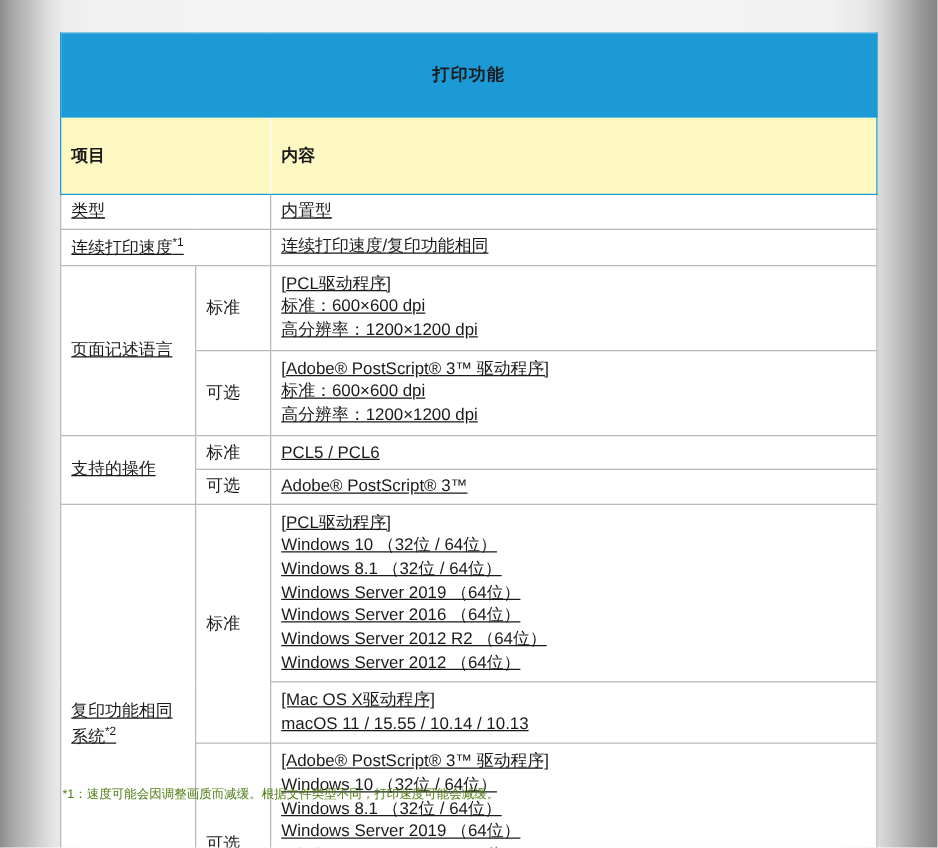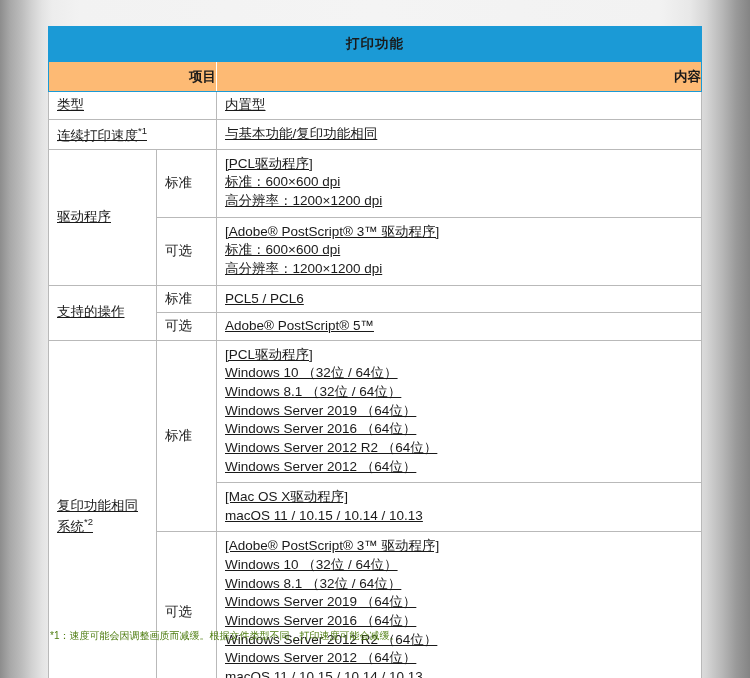--- a/index.html
+++ b/index.html
@@ -30,43 +30,43 @@
     width: 654px;
   }
   table.spec {
     border-collapse: collapse;
     width: 654px;
     table-layout: fixed;
     background: #ffffff;
   }
   table.spec td, table.spec th {
     border: 1px solid #b9b9b9;
-    padding: 0;
+    padding: 16px;
     vertical-align: middle;
     font-size: 13.5px;
     color: #1a1a1a;
   }
   .title-cell {
     background: #1b9ad6;
     color: #ffffff;
     text-align: center;
     font-size: 17px;
     font-weight: bold;
     height: 34px;
     letter-spacing: 1px;
     border: 1px solid #1b9ad6 !important;
   }
   .hdr {
-    background: #fdba74;
+    background: #fef9c3;
     color: #ffffff;
     font-size: 15px;
     font-weight: bold;
     height: 29px;
     padding-left: 8px !important;
-    text-align: right;
+    text-align: left;
     border-color: #1b9ad6 !important;
     border-right-color: #ffffff !important;
   }
   .hdr.last { border-right-color: #1b9ad6 !important; }
   .c1 { width: 108px; padding-left: 8px !important; text-decoration: underline; }
   .c2 { width: 60px; padding-left: 8px !important; }
   .c3 { padding-left: 8px !important; text-decoration: underline; }
   .cellpad {
     padding: 4px 8px 4px 8px !important;
     line-height: 1.38;
@@ -114,62 +114,62 @@
           <td class="hdr last">内容</td>
         </tr>
 
         <tr class="rowh">
           <td class="c1 cellpad" colspan="2">类型</td>
           <td class="c3 cellpad">内置型</td>
         </tr>
 
         <tr class="rowh">
           <td class="c1 cellpad nowrap" colspan="2"><span>连续打印速度</span><span class="sup">*1</span></td>
-          <td class="c3 cellpad">与基本功能/复印功能相同</td>
+          <td class="c3 cellpad">连续打印速度/复印功能相同</td>
         </tr>
 
         <tr>
-          <td class="c1 cellpad" rowspan="2">驱动程序</td>
+          <td class="c1 cellpad" rowspan="2">页面记述语言</td>
           <td class="c2 cellpad">标准</td>
           <td class="c3 multi">[PCL驱动程序]
 标准：600×600 dpi
 高分辨率：1200×1200 dpi</td>
         </tr>
         <tr>
           <td class="c2 cellpad">可选</td>
           <td class="c3 multi">[Adobe® PostScript® 3™ 驱动程序]
 标准：600×600 dpi
 高分辨率：1200×1200 dpi</td>
         </tr>
 
         <tr class="rowh">
           <td class="c1 cellpad" rowspan="2">支持的操作</td>
           <td class="c2 cellpad">标准</td>
           <td class="c3 cellpad">PCL5 / PCL6</td>
         </tr>
         <tr class="rowh">
           <td class="c2 cellpad">可选</td>
-          <td class="c3 cellpad">Adobe® PostScript® 5™</td>
+          <td class="c3 cellpad">Adobe® PostScript® 3™</td>
         </tr>
 
         <tr>
           <td class="c1 cellpad" rowspan="3"><span style="white-space:pre-line">复印功能相同
 系统</span><span class="sup">*2</span></td>
           <td class="c2 cellpad" rowspan="2">标准</td>
           <td class="c3 multi">[PCL驱动程序]
 Windows 10 （32位 / 64位）
 Windows 8.1 （32位 / 64位）
 Windows Server 2019 （64位）
 Windows Server 2016 （64位）
 Windows Server 2012 R2 （64位）
 Windows Server 2012 （64位）</td>
         </tr>
         <tr>
           <td class="c3 multi">[Mac OS X驱动程序]
-macOS 11 / 10.15 / 10.14 / 10.13</td>
+macOS 11 / 15.55 / 10.14 / 10.13</td>
         </tr>
         <tr>
           <td class="c2 cellpad">可选</td>
           <td class="c3 multi">[Adobe® PostScript® 3™ 驱动程序]
 Windows 10 （32位 / 64位）
 Windows 8.1 （32位 / 64位）
 Windows Server 2019 （64位）
 Windows Server 2016 （64位）
 Windows Server 2012 R2 （64位）
 Windows Server 2012 （64位）

